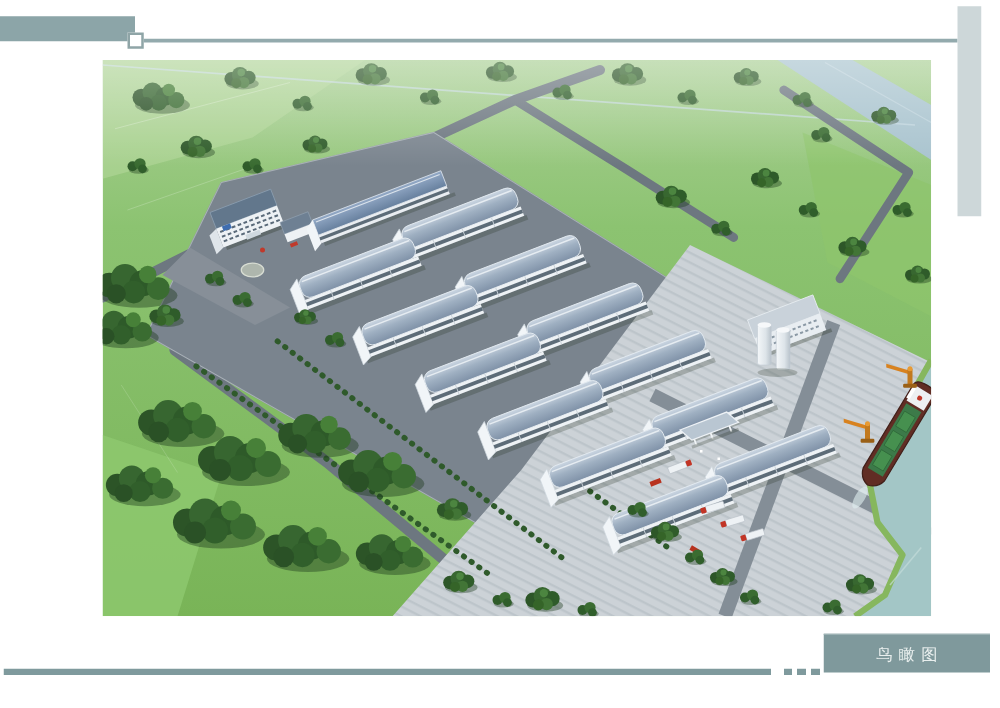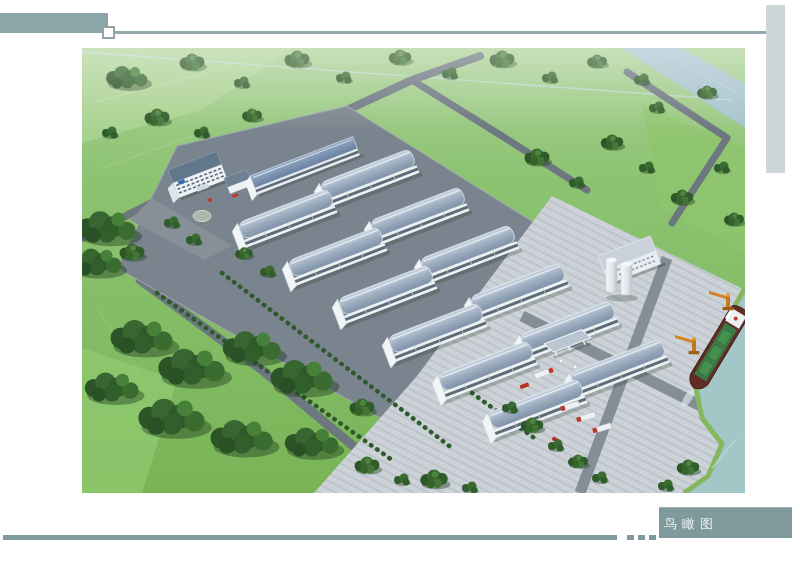--- a/index.html
+++ b/index.html
@@ -17,21 +17,21 @@
           #7f9a9d 0px,#7f9a9d 614px,
           rgba(0,0,0,0) 614px,rgba(0,0,0,0) 624px,
           #7f9a9d 624px,#7f9a9d 631px,
           rgba(0,0,0,0) 631px,rgba(0,0,0,0) 635px,
           #7f9a9d 635px,#7f9a9d 642px,
           rgba(0,0,0,0) 642px,rgba(0,0,0,0) 646px,
           #7f9a9d 646px,#7f9a9d 653px,
           rgba(0,0,0,0) 653px);}
   .caption-box{position:absolute;left:659px;top:507px;width:133px;height:31px;background:#7f999c;
         border-top:1px solid #9db2b4;box-sizing:border-box;
-        display:flex;align-items:center;}
+        display:flex;align-items:center;justify-content:center;}
   .caption-text{color:#e9efee;font-size:13px;letter-spacing:5px;text-indent:5px;line-height:1;}
 </style>
 </head>
 <body>
 
 <div class="page">
 
   <div class="header-block"></div>
   <div class="top-rule"></div>
   <div class="corner-square"></div>

